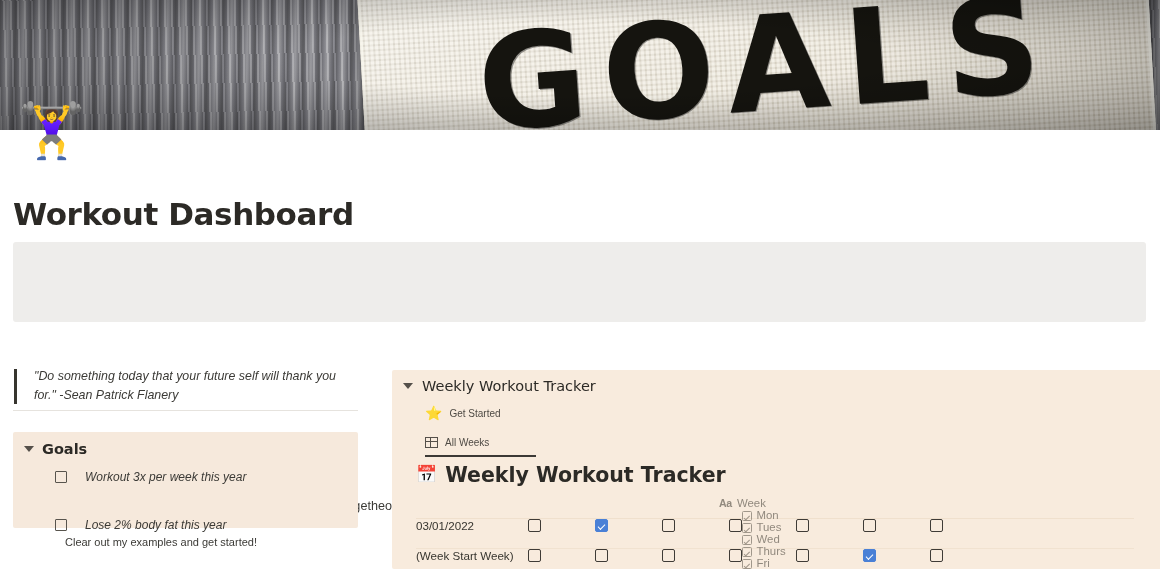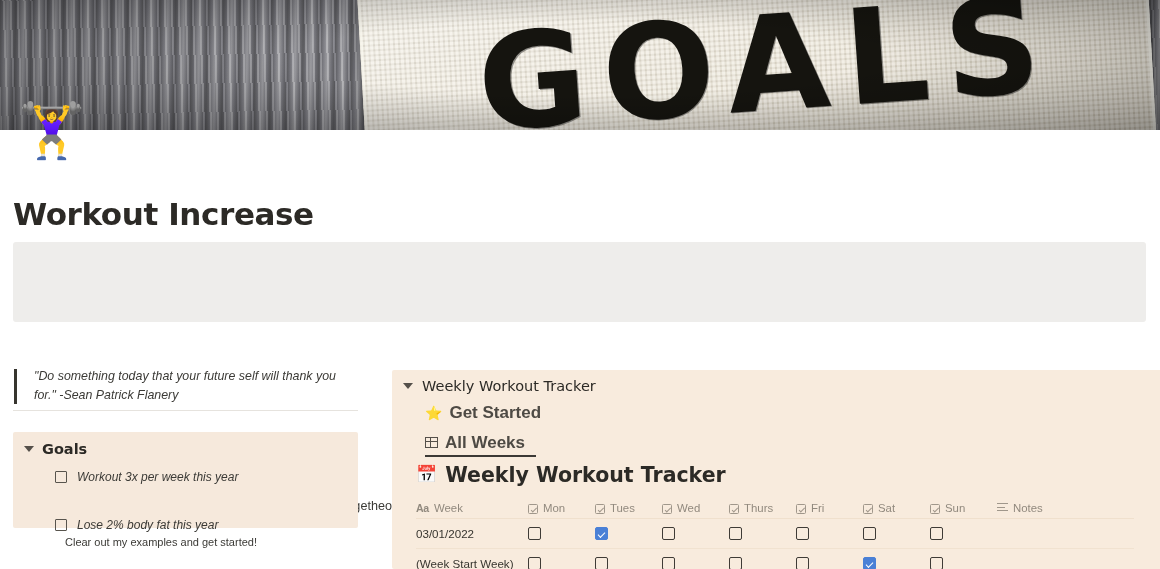--- a/index.html
+++ b/index.html
@@ -121,81 +121,81 @@
   }
   .tri {
     width:0;height:0;
     border-left:5px solid transparent; border-right:5px solid transparent;
     border-top:6px solid #55504a;
     display:inline-block;
   }
   .goals .hdr .ttl { font-size:14.5px; font-weight:700; color:#2c2a26; font-family:"DejaVu Sans",sans-serif;}
   .goal-item {
     position:absolute; left:42px;
-    display:flex; align-items:center; gap:10px;
+    display:flex; align-items:center; gap:18px;
   }
   .goal-item .cb {
     width:12px;height:12px; border:1.4px solid #58544d; background:transparent; border-radius:1px;
     flex:none;
   }
   .goal-item .lbl { font-size:12px; font-style:italic; color:#3b3a36; white-space:nowrap; }
 
   
   .tracker {
     position:absolute; left:392px; top:370px; width:874px; height:199px;
     background:#f8ebdd; border-radius:2px; overflow:hidden;
   }
   .tracker .thdr {
     position:absolute; left:11px; top:8px; display:flex; align-items:center; gap:9px;
   }
   .tracker .thdr .ttl { font-size:14.5px; color:#2c2a26; font-family:"DejaVu Sans",sans-serif; }
   .tabs { position:absolute; left:33px; top:31px; }
   .tab { display:flex; align-items:center; gap:7px; height:24px; margin-bottom:8px; }
-  .tab .lbl { font-size:17px; color:#4e4a44; font-weight:700; }
+  .tab .lbl { font-size:10px; color:#4e4a44; font-weight:400; }
   .tab.active { border-bottom:2px solid #3c3935; width:111px; padding-bottom:3px; margin-bottom:6px;}
   .star { color:#e8a93a; font-size:14px; line-height:14px; }
   .gridicon { width:13px;height:11px;border:1.4px solid #55504a; position:relative; flex:none;}
   .gridicon:before{content:"";position:absolute;left:0;right:0;top:3.3px;height:1.2px;background:#55504a;}
   .gridicon:after{content:"";position:absolute;top:0;bottom:0;left:4.2px;width:1.2px;background:#55504a;}
 
   .db-title {
     position:absolute; left:24px; top:93px;
     display:flex; align-items:center; gap:8px;
   }
   .db-title .cal { font-size:17px; line-height:20px; }
   .db-title .t { font-size:20.5px; font-weight:700; color:#2c2a26; font-family:"DejaVu Sans",sans-serif;}
 
   .ghost {
     position:absolute; right:12px; top:62px;
     display:flex; align-items:center; gap:14px;
     color:#efdfcd; font-size:11px; user-select:none;
   }
 
   .tbl { position:absolute; left:24px; top:127px; width:718px; }
-  .trow { display:flex; align-items:center; height:22px; border-bottom:1px solid #f0e0cd; }
+  .trow { display:flex; align-items:center; height:22px; border-bottom:1px solid #f0e0cd;flex-direction:column; }
   .colhdr { display:flex; align-items:center; gap:5px; font-size:11.4px; color:#91897e; }
   .aa { font-size:10.6px; font-weight:700; letter-spacing:-0.3px; color:#91897e;}
   .chk-ico {
     width:10px;height:10px;border:1.2px solid #a0978b;border-radius:1.5px;position:relative;flex:none;
   }
   .chk-ico:after{
     content:"";position:absolute;left:1.7px;top:3.5px;width:4.5px;height:2.2px;
     border-left:1.2px solid #a0978b;border-bottom:1.2px solid #a0978b;transform:rotate(-45deg);
   }
   .lines-ico{width:11px;height:9px;position:relative;flex:none;}
   .lines-ico span{position:absolute;left:0;height:1.3px;background:#a0978b;}
   .lines-ico span:nth-child(1){top:0;width:11px;}
   .lines-ico span:nth-child(2){top:3.5px;width:8px;}
   .lines-ico span:nth-child(3){top:7px;width:11px;}
 
   .c-week { width:112px; flex:none; }
   .c-day  { width:67px; flex:none; display:flex;align-items:flex-end; }
   .c-notes{ width:80px; flex:none; }
 
-  .drow { display:flex; align-items:center; height:30px; border-bottom:1px solid #f1e2d0; }
+  .drow { display:flex; height:30px; border-bottom:1px solid #f1e2d0; }
   .cell-week { font-size:11.6px; color:#37352f; width:112px; flex:none;}
   .cell-day { width:67px; flex:none; display:flex; }
   .box {
     width:13px;height:13px;border:1.4px solid #3f3b36;border-radius:2px;background:transparent;
   }
   .box.on {
     background:#4a80d6; border-color:#4a80d6; position:relative;
   }
   .box.on:after{
     content:"";position:absolute;left:2.4px;top:3.6px;width:6px;height:3px;
@@ -209,21 +209,21 @@
 
   <div class="cover">
     <div class="knitbg"></div>
     <div class="tag"></div>
     <div class="goalstxt">GOALS</div>
     <div class="vig"></div>
   </div>
 
   <div class="page-icon">🏋️‍♀️</div>
 
-  <div class="page-title">Workout Increase</div>
+  <div class="page-title">Workout Dashboard</div>
 
   <div class="callout">
     <div class="bulb">💡</div>
     <div class="l1">I created this template to track my workouts at Orangetheory; however, you can use this template to track a variety of different types of exercises.  Delete any columns that you don't need.</div>
     <div class="l2">Clear out my examples and get started!</div>
   </div>
 
   <div class="quote">
     <div class="bar"></div>
     <div class="txt">"Do something today that your future self will thank you for."  -Sean Patrick Flanery</div>

